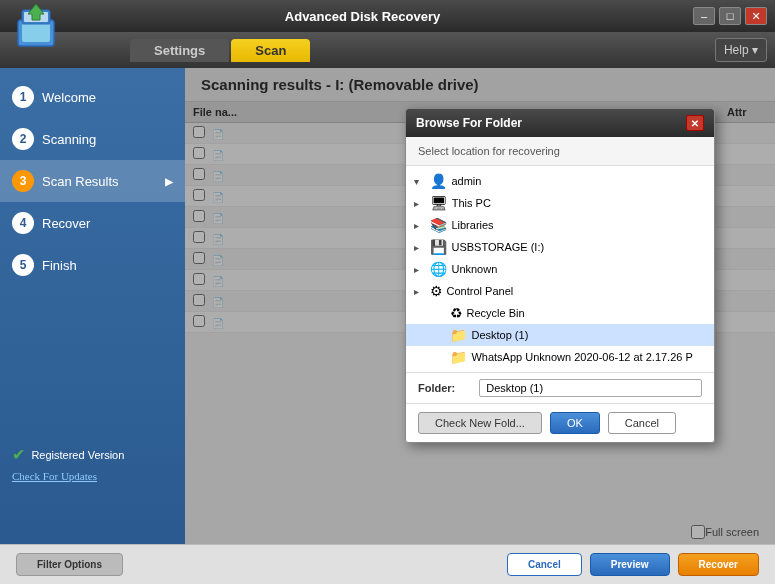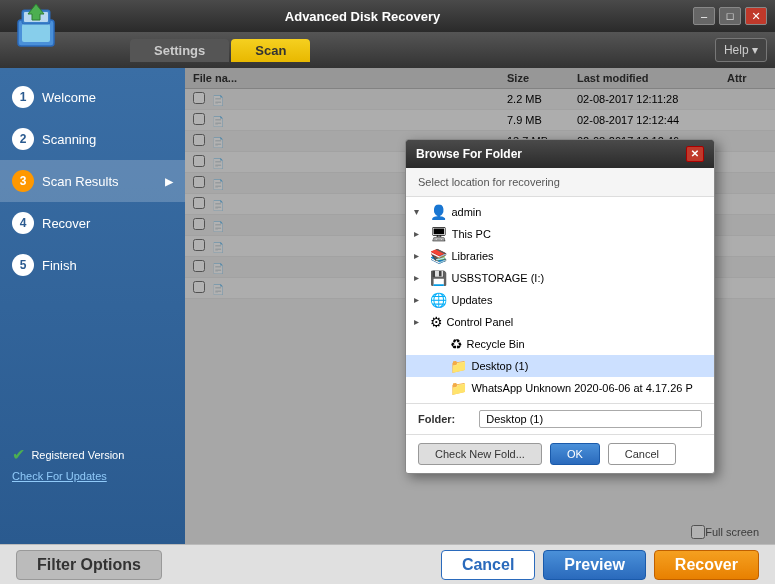--- a/index.html
+++ b/index.html
@@ -142,20 +142,21 @@
       color: white;
       font-size: 11px;
       padding: 4px;
     }
     .check-updates {
       color: #90caf9;
       font-size: 11px;
       cursor: pointer;
       text-decoration: underline;
       padding: 2px 4px;
+      font-family: Liberation Serif, serif;
     }
 
     
     .content-area {
       flex: 1;
       background: #f0f0f0;
       overflow: hidden;
       position: relative;
     }
     .content-header {
@@ -212,21 +213,21 @@
       padding: 0 16px;
       gap: 8px;
     }
     .bottom-left { display: flex; gap: 8px; align-items: center; }
     .bottom-right { display: flex; gap: 8px; align-items: center; }
     .btn {
       padding: 5px 20px;
       border-radius: 4px;
       border: 1px solid #999;
       cursor: pointer;
-      font-size: 16px;
+      font-size: 10px;
       font-weight: bold;
     }
     .btn-gray { background: #bbb; color: #333; border-color: #999; }
     .btn-blue-outline { background: white; color: #2a6abc; border-color: #2a6abc; }
     .btn-blue { background: linear-gradient(to bottom, #4a90d9, #2a6abc); color: white; border-color: #1a5aaa; }
     .btn-orange { background: linear-gradient(to bottom, #f5a020, #e88000); color: white; border-color: #c06000; }
 
     .full-screen-area {
       display: flex;
       align-items: center;
@@ -237,22 +238,23 @@
       width: 14px;
       height: 14px;
     }
 
     
     .dialog-overlay {
       position: absolute;
       top: 0; left: 0; right: 0; bottom: 0;
       background: rgba(0,0,0,0.3);
       display: flex;
-      align-items: center;
+      align-items: flex-start;
       justify-content: flex-start;
+      padding-top: 40px;
       padding-left: 220px;
       z-index: 100;
     }
     .dialog {
       background: white;
       border: 1px solid #888;
       box-shadow: 4px 4px 12px rgba(0,0,0,0.4);
       width: 310px;
       border-radius: 3px;
     }
@@ -419,20 +421,21 @@
       <div class="sidebar-bottom">
         <div class="registered-badge">
           <span style="color:#4caf50; font-size:16px;">✔</span>
           <span>Registered Version</span>
         </div>
         <div class="check-updates">Check For Updates</div>
       </div>
     </div>
 
     <div class="content-area" style="position:relative;">
+      <div class="content-header">Scanning results - I: (Removable drive)</div>
 
       <div class="table-area">
         <div class="table-header">
           <span class="th-filename">File na...</span>
           <span class="th-size">Size</span>
           <span class="th-modified">Last modified</span>
           <span class="th-attr">Attr</span>
         </div>
         <div class="table-rows" id="table-rows">
             <div class="table-row">
@@ -562,41 +565,41 @@
       <span class="tree-label">Libraries</span>
     </div>
               <div class="tree-item" style="padding-left: 8px;">
       <span class="tree-arrow">▸</span>
       <span class="tree-icon">💾</span>
       <span class="tree-label">USBSTORAGE (I:)</span>
     </div>
               <div class="tree-item" style="padding-left: 8px;">
       <span class="tree-arrow">▸</span>
       <span class="tree-icon">🌐</span>
-      <span class="tree-label">Updates</span>
+      <span class="tree-label">Unknown</span>
     </div>
               <div class="tree-item" style="padding-left: 8px;">
       <span class="tree-arrow">▸</span>
       <span class="tree-icon">⚙</span>
       <span class="tree-label">Control Panel</span>
     </div>
               <div class="tree-item" style="padding-left: 28px;">
       <span class="tree-arrow"></span>
       <span class="tree-icon">♻</span>
       <span class="tree-label">Recycle Bin</span>
     </div>
               <div class="tree-item selected" style="padding-left: 28px;">
       <span class="tree-arrow"></span>
       <span class="tree-icon">📁</span>
       <span class="tree-label">Desktop (1)</span>
     </div>
               <div class="tree-item" style="padding-left: 28px;">
       <span class="tree-arrow"></span>
       <span class="tree-icon">📁</span>
-      <span class="tree-label">WhatsApp Unknown 2020-06-06 at 4.17.26 P</span>
+      <span class="tree-label">WhatsApp Unknown 2020-06-12 at 2.17.26 P</span>
     </div>
             </div>
 
           <div class="dialog-folder-bar">
             <span class="folder-label">Folder:</span>
             <input type="text" class="folder-input" id="folder-input" value="Desktop (1)" style="">
           </div>
 
           <div class="dialog-buttons">
             <button class="dialog-btn dialog-btn-gray">Check New Fold...</button>

